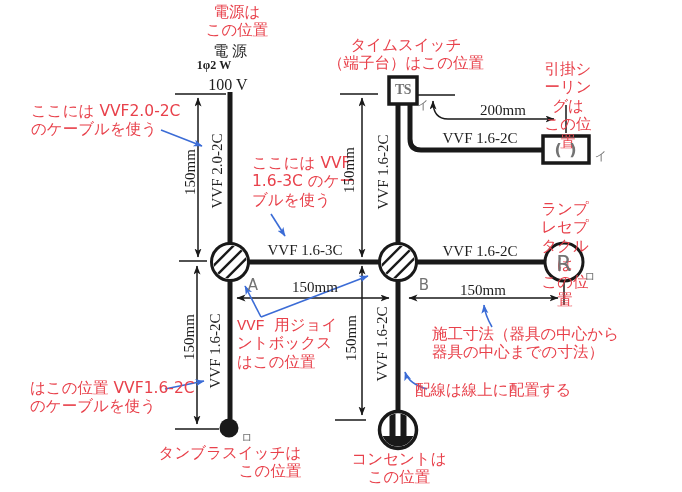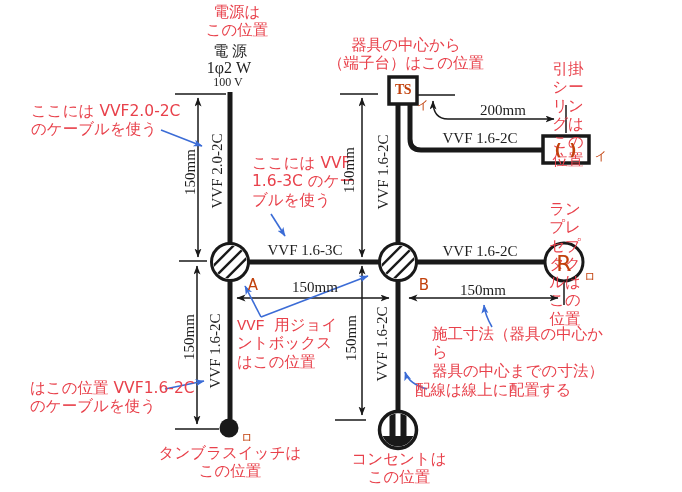--- a/index.html
+++ b/index.html
@@ -1,25 +1,25 @@
 <!DOCTYPE html>
 <html><head>
 <meta charset="utf-8">
 <style>
   html,body{margin:0;padding:0;background:#ffffff;}
   #canvas{position:relative;width:606px;height:492px;background:#ffffff;overflow:hidden;
-          font-family:"DejaVu Sans",sans-serif;}
+          font-family:"DejaVu Sans",sans-serif;padding-left:16px;}
   #diagram-svg{position:absolute;left:0;top:0;}
   .lbl{position:absolute;white-space:pre-line;}
   .red{color:#e8414b;font:15.5px/1.18 "DejaVu Sans",sans-serif;}
   .blk{color:#1f1f1f;font:15px/1.1 "Liberation Serif",serif;}
   .ctr{transform:translateX(-50%);text-align:center;}
   .mid{transform:translate(-50%,-50%);text-align:center;}
   .rot{transform:translate(-50%,-50%) rotate(-90deg);white-space:nowrap;}
-  .dev{color:#c2410c;font-family:"DejaVu Sans",sans-serif;}
+  .dev{color:#737373;font-family:"DejaVu Sans",sans-serif;}
 </style>
 </head>
 <body>
 
 <div id="canvas">
 
 <svg id="diagram-svg" width="682" height="492" viewBox="0 0 682 492">
   <defs>
     <marker id="mk" markerWidth="11" markerHeight="9" refX="8.5" refY="3.5" orient="auto-start-reverse" markerUnits="userSpaceOnUse">
       <path d="M0,0 L9,3.5 L0,7 L2.3,3.5 Z" fill="#191919"></path>
@@ -94,47 +94,47 @@
     <g clip-path="url(#clipO)" fill="#191919">
       <rect x="389.5" y="412" width="6" height="25"></rect>
       <rect x="400.5" y="412" width="6" height="25"></rect>
       <rect x="378" y="436" width="40" height="14"></rect>
     </g>
   </g>
 </svg>
 
 <div class="lbl red ctr" style="left:237px;top:3px;">電源は
 この位置</div>
-<div class="lbl red ctr" style="left:406px;top:36px;">器具の中心から
+<div class="lbl red ctr" style="left:406px;top:36px;">タイムスイッチ
 （端子台）はこの位置</div>
 <div class="lbl red ctr" style="left:568px;top:60px;">引掛シーリングは
 この位置</div>
 <div class="lbl red" style="left:31px;top:102px;">ここには VVF2.0-2C
 のケーブルを使う</div>
 <div class="lbl red" style="left:252px;top:154px;">ここには VVF
 1.6-3C のケー
 ブルを使う</div>
 <div class="lbl red ctr" style="left:565px;top:200px;">ランプレセプタクルは
 この位置</div>
 <div class="lbl red" style="left:237px;top:317px;font-family:Liberation Mono, monospace;">VVF 用ジョイ
 ントボックス
 はこの位置</div>
 <div class="lbl red" style="left:432px;top:325px;">施工寸法（器具の中心から
 器具の中心までの寸法）</div>
 <div class="lbl red" style="left:415px;top:381px;">配線は線上に配置する</div>
 <div class="lbl red" style="left:30px;top:379px;">はこの位置 VVF1.6-2C
 のケーブルを使う</div>
-<div class="lbl red ctr" style="left:230px;top:444px;">タンブラスイッチは
+<div class="lbl red ctr" style="left:230px;top:444px;text-align:right;">タンブラスイッチは
 この位置</div>
 <div class="lbl red ctr" style="left:399px;top:450px;">コンセントは
 この位置</div>
 
 <div class="lbl blk ctr" style="left:230px;top:43px;">電 源</div>
-<div class="lbl blk ctr" style="left:229px;top:59px;font-size:16px;">1φ2 W</div>
-<div class="lbl blk ctr" style="left:228px;top:76px;font-size:12px;">100 V</div>
+<div class="lbl blk ctr" style="left:214px;top:59px;font-size:12px;font-weight:bold;">1φ2 W</div>
+<div class="lbl blk ctr" style="left:228px;top:76px;font-size:16px;">100 V</div>
 <div class="lbl blk ctr" style="left:305px;top:242px;">VVF 1.6-3C</div>
 <div class="lbl blk ctr" style="left:480px;top:243px;">VVF 1.6-2C</div>
 <div class="lbl blk ctr" style="left:480px;top:130px;">VVF 1.6-2C</div>
 <div class="lbl blk ctr" style="left:503px;top:102px;">200mm</div>
 <div class="lbl blk ctr" style="left:315px;top:279px;">150mm</div>
 <div class="lbl blk ctr" style="left:483px;top:282px;">150mm</div>
 
 <div class="lbl blk rot" style="left:217px;top:171px;">VVF 2.0-2C</div>
 <div class="lbl blk rot" style="left:190px;top:172px;">150mm</div>
 <div class="lbl blk rot" style="left:215px;top:351px;">VVF 1.6-2C</div>

